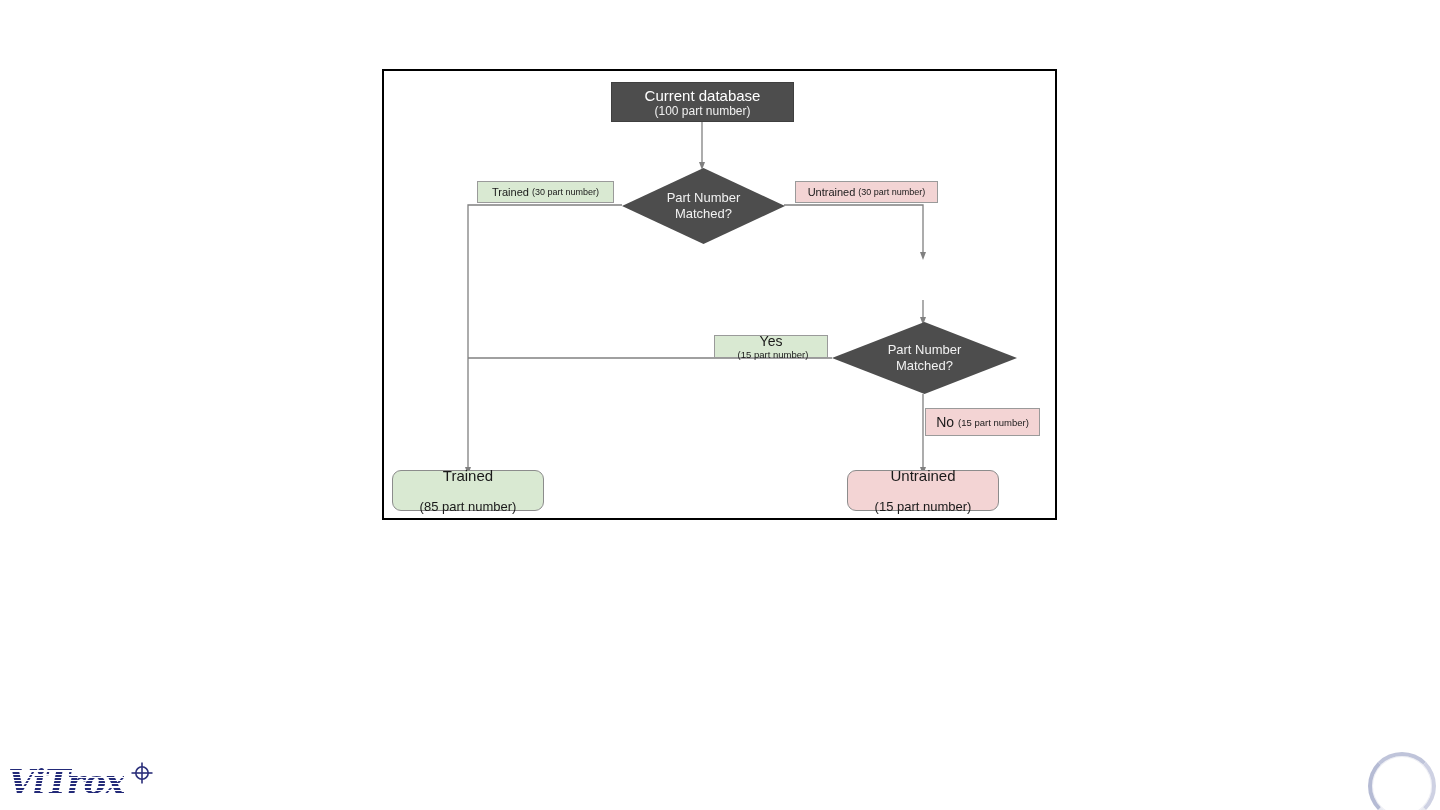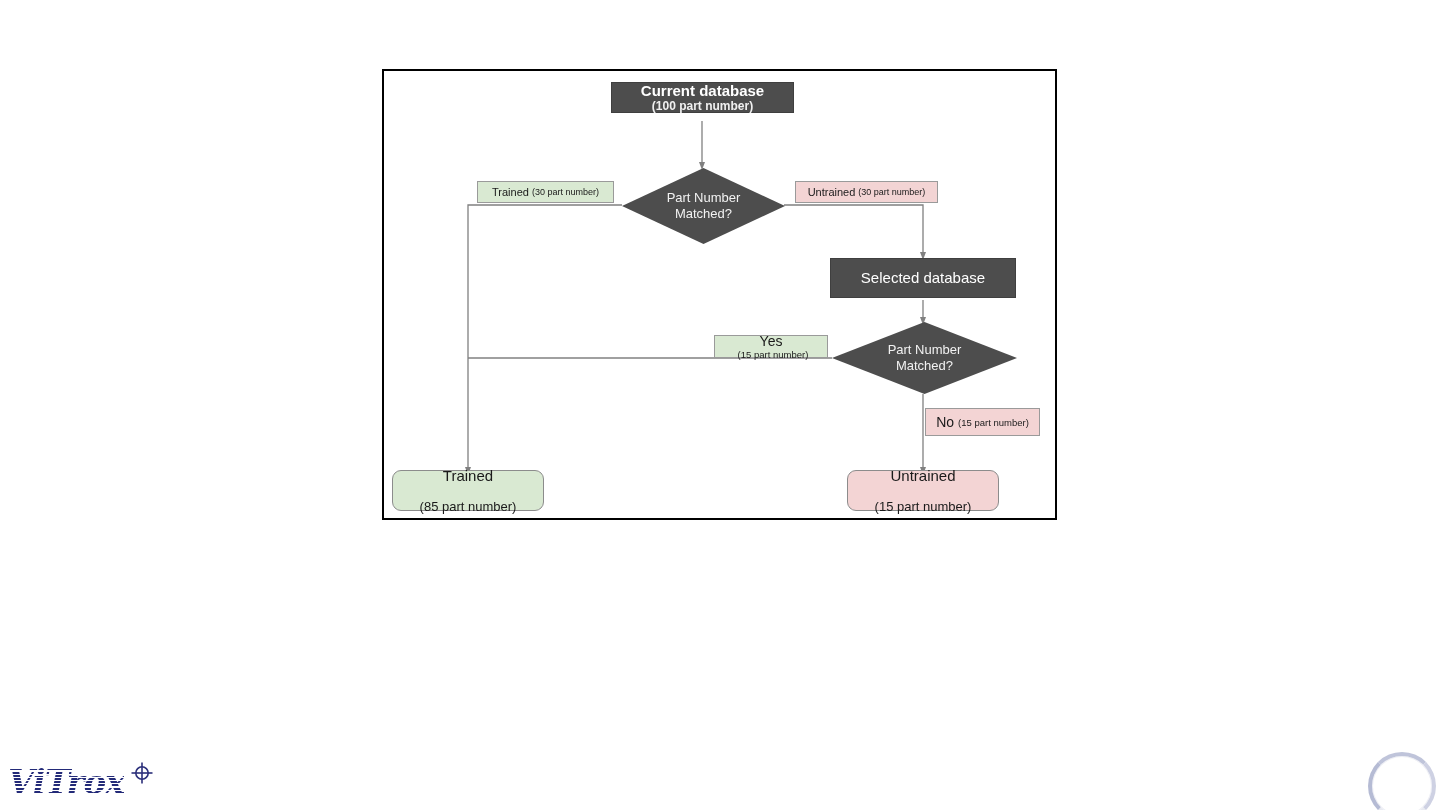--- a/index.html
+++ b/index.html
@@ -192,43 +192,40 @@
 
     <path d="M 400,134 L 539,134 L 539,185" fill="none" stroke="#808080" stroke-width="1.3" marker-end="url(#arrow)"></path>
 
     <line x1="539" y1="229" x2="539" y2="250" stroke="#808080" stroke-width="1.3" marker-end="url(#arrow)"></line>
 
     <path d="M 448,287 L 84,287" fill="none" stroke="#808080" stroke-width="1.3"></path>
 
     <path d="M 539,323 L 539,400" fill="none" stroke="#808080" stroke-width="1.3" marker-end="url(#arrow)"></path>
   </svg>
 
-  <div class="node process" style="left:227px; top:11px; width:183px; height:31px;font-weight:bold;">
+  <div class="node process" style="left:227px; top:11px; width:183px; height:40px;">
     <div class="title">Current database</div>
     <div class="sub">(100 part number)</div>
   </div>
 
   <div class="node decision" style="left:238px; top:97px; width:163px; height:76px;">
     <div class="title">Part Number</div>
     <div class="title">Matched?</div>
   </div>
 
   <div class="edge-label green" style="left:93px; top:110px; width:137px; height:22px;">
     <span class="lbl-main">Trained</span>
     <span class="lbl-sub">(30 part number)</span>
   </div>
 
   <div class="edge-label pink" style="left:411px; top:110px; width:143px; height:22px;">
     <span class="lbl-main">Untrained</span>
     <span class="lbl-sub">(30 part number)</span>
   </div>
 
-  <div class="node process" style="left:446px; top:187px; width:186px; height:40px;">
-    <div class="title">Selected database</div>
-  </div>
 
   <div class="node decision" style="left:448px; top:251px; width:185px; height:72px;">
     <div class="title">Part Number</div>
     <div class="title">Matched?</div>
   </div>
 
   <div class="edge-label green big" style="left:330px; top:264px; width:114px; height:23px;flex-direction:column;">
     <span class="lbl-main">Yes</span>
     <span class="lbl-sub">(15 part number)</span>
   </div>

